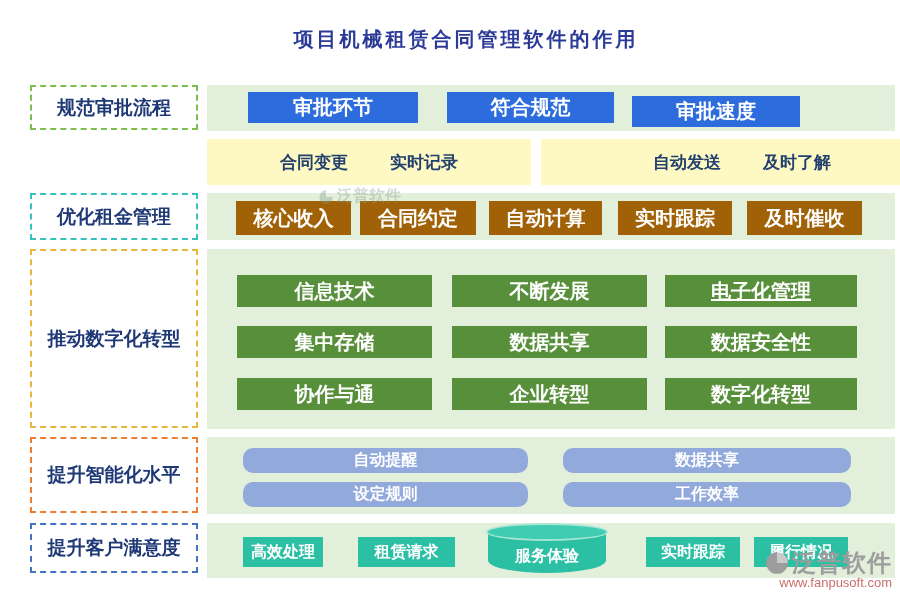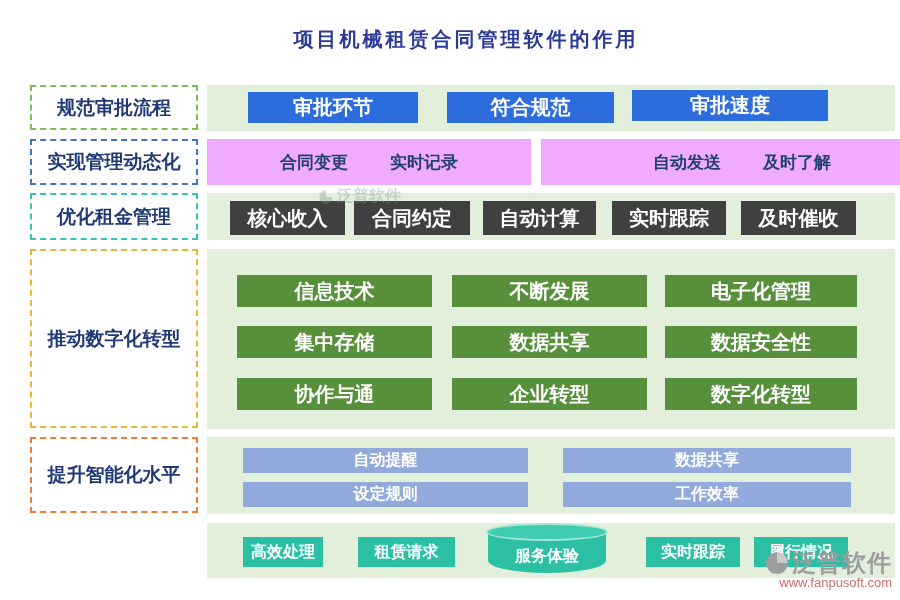--- a/index.html
+++ b/index.html
@@ -20,27 +20,27 @@
   .side.b-blue  {border-color:#4472C4;}
   .side.b-teal  {border-color:#35C1BE;}
   .side.b-gold  {border-color:#E7B63C;}
   .side.b-orange{border-color:#ED7D31;}
   .band{position:absolute;left:207px;width:688px;background:#E2EFDA;}
   .btn{
     position:absolute;display:flex;align-items:center;justify-content:center;
     color:#ffffff;font-weight:bold;font-size:20px;white-space:nowrap;
   }
   .btn.blue {background:#2D6CDD;}
-  .btn.teal {background:#404040;}
+  .btn.teal {background:#a16207;margin-left:6px;}
   .btn.green{background:#588F3B;}
-  .btn.peri {background:#92A9DC;font-size:16px;}
+  .btn.peri {background:#92A9DC;font-size:16px;border-radius:10px;}
   .btn.turq {background:#2BBFA4;font-size:16px;}
   .pairtext{
     position:absolute;display:flex;align-items:center;justify-content:center;gap:42px;
-    color:#21406E;font-weight:bold;font-size:17px;background:#f0abfc;
+    color:#21406E;font-weight:bold;font-size:17px;background:#fef9c3;
   }
   .cyl{
     position:absolute;background:#2BBFA4;
     border-radius:0 0 55% 55% / 0 0 14px 14px;
     display:flex;align-items:flex-end;justify-content:center;
     color:#fff;font-weight:bold;font-size:16px;padding-bottom:6px;box-sizing:border-box;
   }
   .cyl::before{
     content:"";position:absolute;top:-9px;left:-2px;right:-2px;height:18px;
     background:#3ECDB2;border:2px solid #A9E5D4;border-radius:50%;box-sizing:border-box;
@@ -57,29 +57,29 @@
   .brand-url{font-size:13px;color:#C9706B;font-family:"Liberation Sans",sans-serif;}
 </style>
 </head>
 <body>
 
 <div class="page">
 
   <h1 class="title">项目机械租赁合同管理软件的作用</h1>
 
   <div class="side b-green" style="top:85px;height:45px;">规范审批流程</div>
-  <div class="side b-blue" style="top:139px;height:46px;">实现管理动态化</div>
   <div class="side b-teal" style="top:193px;height:47px;">优化租金管理</div>
   <div class="side b-gold" style="top:249px;height:179px;">推动数字化转型</div>
   <div class="side b-orange" style="top:437px;height:76px;">提升智能化水平</div>
+  <div class="side b-blue" style="top:523px;height:50px;">提升客户满意度</div>
 
   <div class="band" style="top:85px;height:46px;"></div>
   <div class="btn blue" style="left:248px;top:92px;width:170px;height:31px;">审批环节</div>
   <div class="btn blue" style="left:447px;top:92px;width:167px;height:31px;">符合规范</div>
-  <div class="btn blue" style="left:632px;top:90px;width:196px;height:31px;">审批速度</div>
+  <div class="btn blue" style="left:632px;top:96px;width:168px;height:31px;">审批速度</div>
 
   <div class="pairtext" style="left:207px;top:139px;width:324px;height:46px;">
     <span>合同变更</span>
     <span>实时记录</span>
   </div>
   <div class="pairtext" style="left:541px;top:139px;width:402px;height:46px;">
     <span>自动发送</span>
     <span>及时了解</span>
   </div>
 
@@ -93,21 +93,21 @@
   <div class="watermark">
     <svg width="16" height="16" viewBox="0 0 24 24">
       <path d="M12 2 A10 10 0 1 0 22 12 L12 12 Z" fill="#7E9B8F"></path>
     </svg>
     <span>泛普软件</span>
   </div>
 
   <div class="band" style="top:249px;height:180px;"></div>
   <div class="btn green" style="left:237px;top:275px;width:195px;height:32px;">信息技术</div>
   <div class="btn green" style="left:452px;top:275px;width:195px;height:32px;">不断发展</div>
-  <div class="btn green" style="left:665px;top:275px;width:192px;height:32px;">电子化管理</div>
+  <div class="btn green" style="left:665px;top:275px;width:192px;height:32px;text-decoration:underline;">电子化管理</div>
   <div class="btn green" style="left:237px;top:326px;width:195px;height:32px;">集中存储</div>
   <div class="btn green" style="left:452px;top:326px;width:195px;height:32px;">数据共享</div>
   <div class="btn green" style="left:665px;top:326px;width:192px;height:32px;">数据安全性</div>
   <div class="btn green" style="left:237px;top:378px;width:195px;height:32px;">协作与通</div>
   <div class="btn green" style="left:452px;top:378px;width:195px;height:32px;">企业转型</div>
   <div class="btn green" style="left:665px;top:378px;width:192px;height:32px;">数字化转型</div>
 
   <div class="band" style="top:437px;height:77px;"></div>
   <div class="btn peri" style="left:243px;top:448px;width:285px;height:25px;">自动提醒</div>
   <div class="btn peri" style="left:563px;top:448px;width:288px;height:25px;">数据共享</div>

